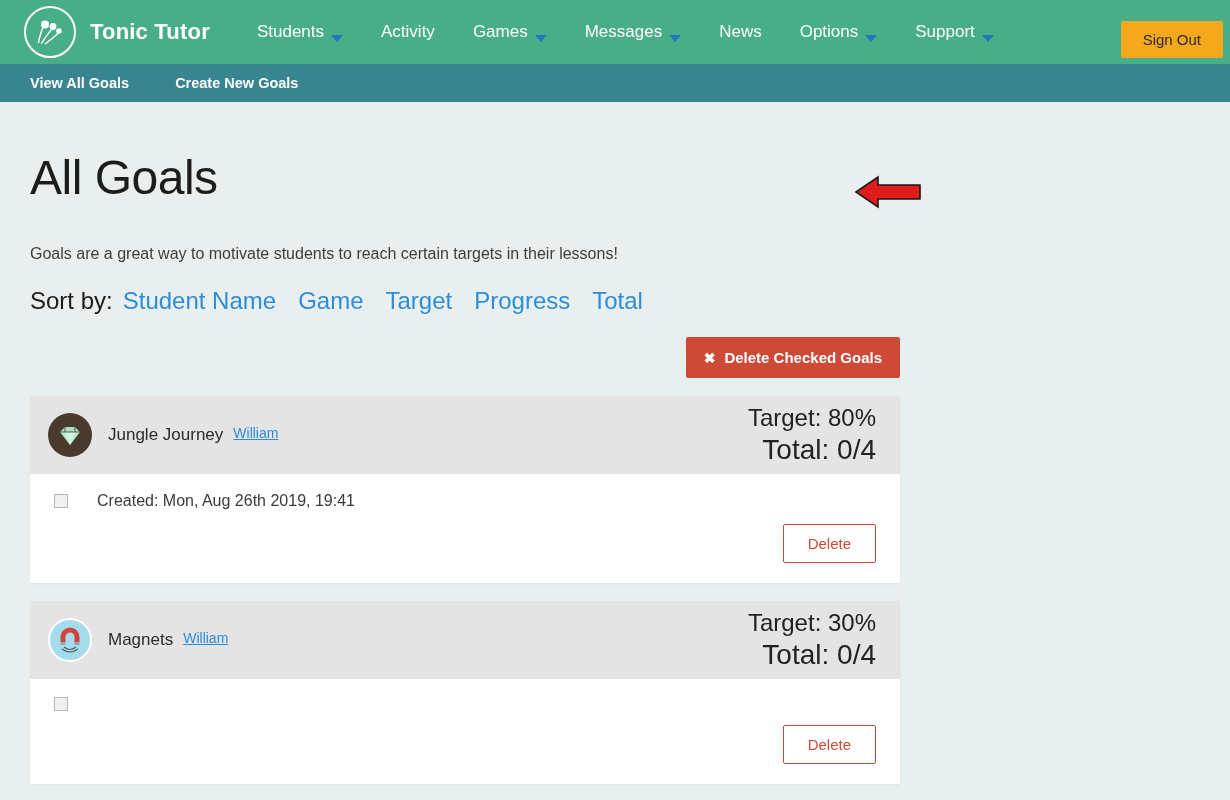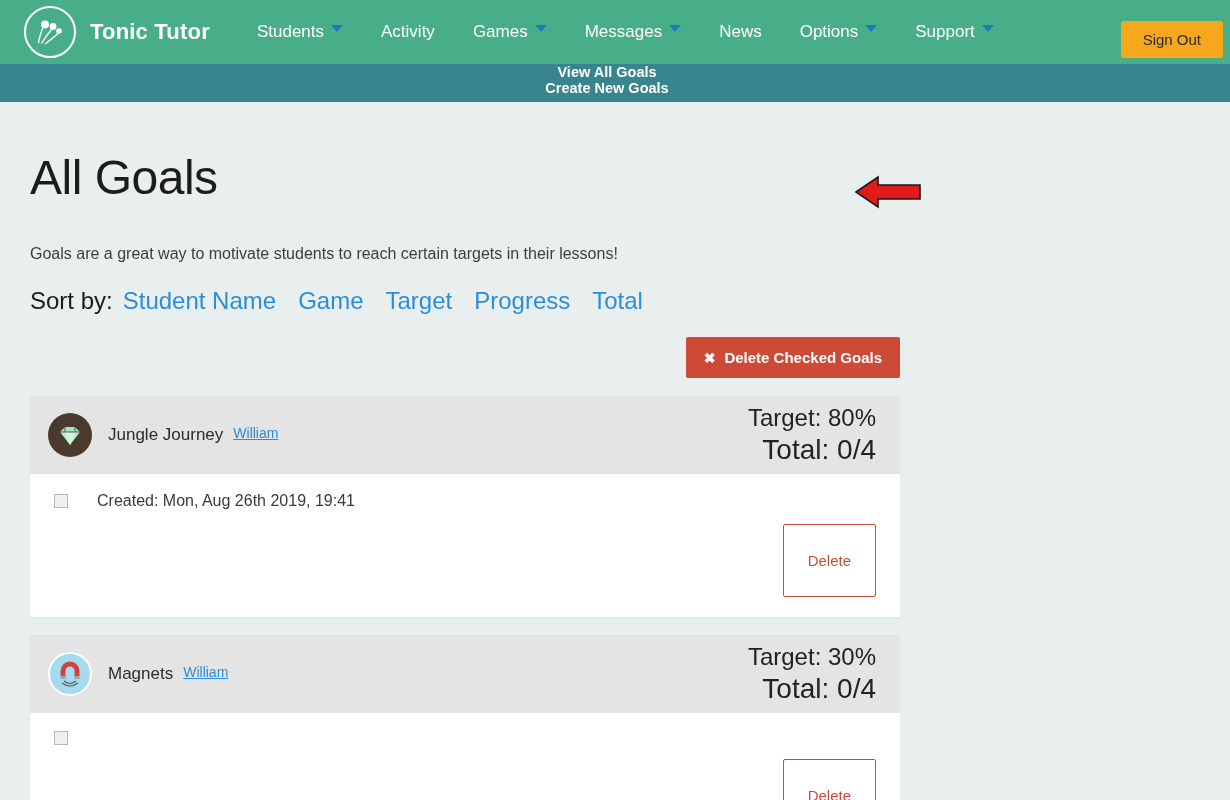--- a/index.html
+++ b/index.html
@@ -36,21 +36,21 @@
   }
   .brand-name {
     color: #ffffff;
     font-size: 22px;
     font-weight: bold;
     letter-spacing: 0.2px;
     white-space: nowrap;
   }
   .nav-items { display: flex; align-items: center; }
   .nav-item {
-    display: flex; align-items: flex-start;
+    display: flex; align-items: flex-end;
     gap: 7px;
     color: #ffffff;
     font-size: 17px;
     padding: 0 19px;
     white-space: nowrap;
     cursor: pointer;
   }
   .caret {
     width: 0; height: 0;
     border-left: 6px solid transparent;
@@ -72,21 +72,20 @@
     border-radius: 2px;
   }
 
   
   .subnav {
     height: 38px;
     background: #38848f;
     display: flex;
     align-items: center;
     padding-left: 30px;
-    flex-direction: column;
   }
   .subnav-item {
     color: #ffffff;
     font-size: 14.5px;
     font-weight: bold;
     margin-right: 46px;
     cursor: pointer;
     white-space: nowrap;
   }
 
@@ -187,21 +186,21 @@
     cursor: pointer;
   }
   .created-text { font-size: 16px; color: #3a3a3a; }
   .delete-row { display: flex; justify-content: flex-end; margin-top: 14px; }
   .btn-delete {
     background: #ffffff;
     border: 1px solid #cd4a36;
     color: #cd4a36;
     font-family: "Liberation Sans", sans-serif;
     font-size: 15px;
-    padding: 27px 24px;
+    padding: 10px 24px;
     cursor: pointer;
     border-radius: 2px;
   }
 
   
   .annot-arrow {
     position: absolute;
     left: 854px;
     top: 23px;
     width: 68px; height: 38px;

